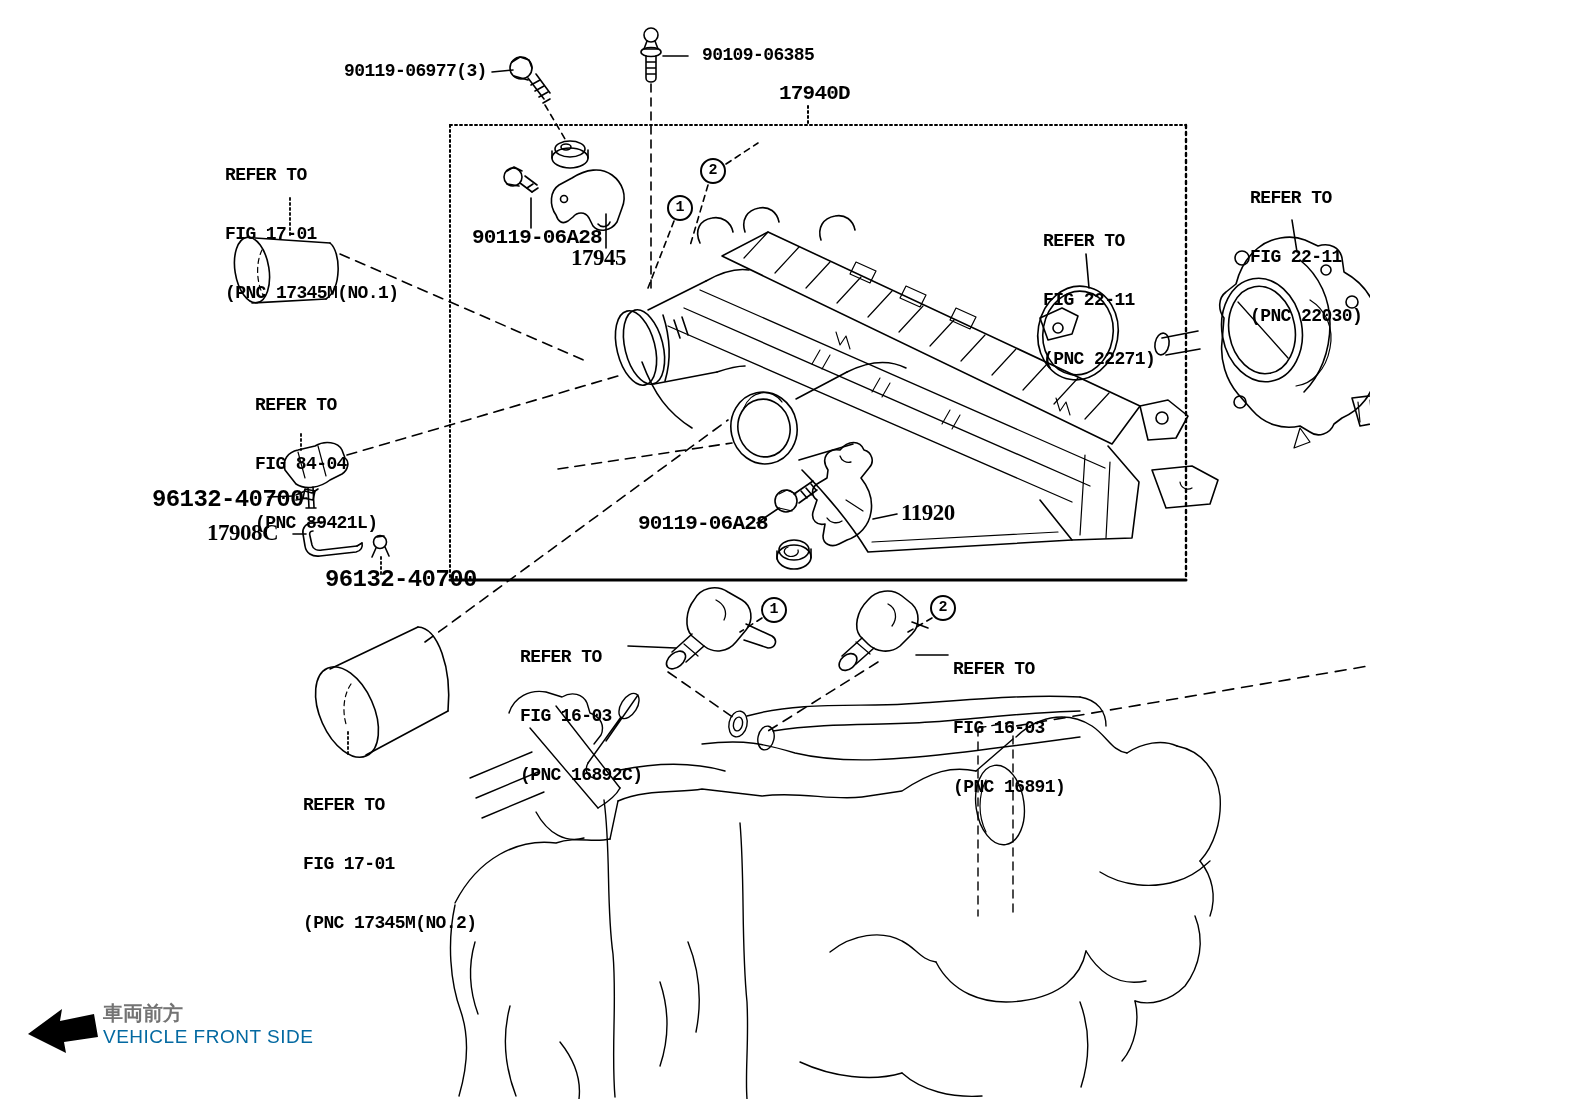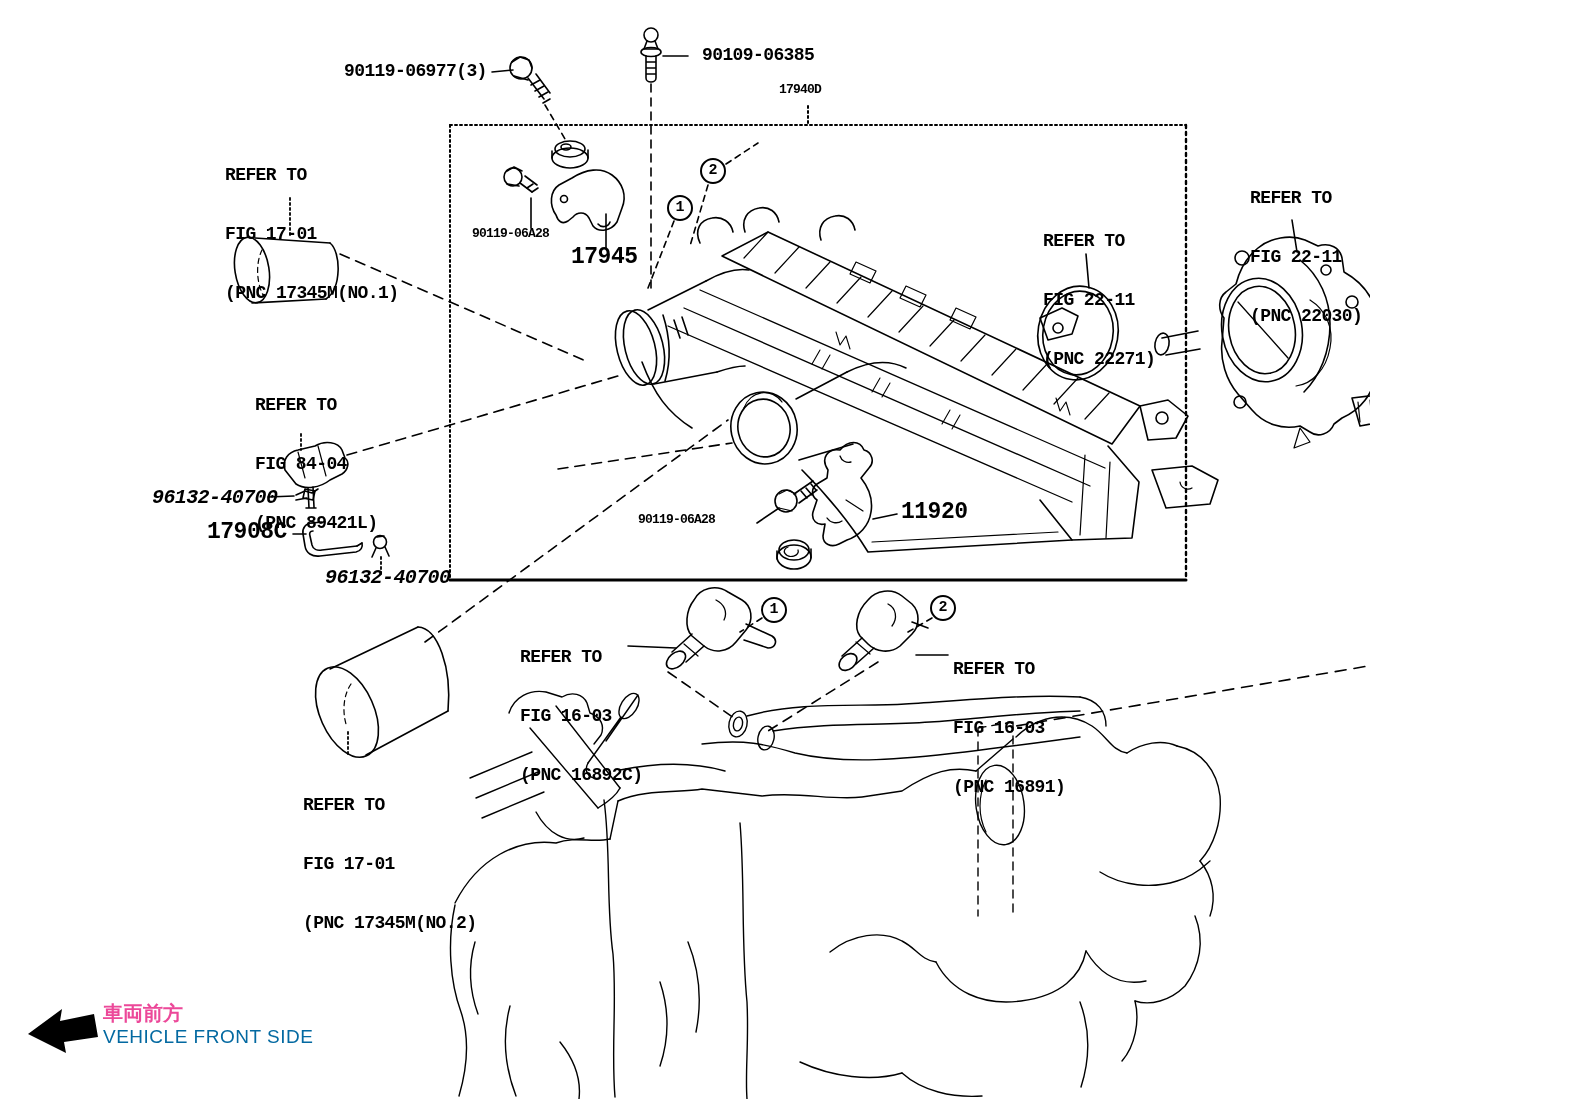--- a/index.html
+++ b/index.html
@@ -2,28 +2,28 @@
 <html><head>
 <meta charset="utf-8">
 <style>
   html,body{margin:0;padding:0;background:#ffffff;}
   #stage{position:relative;width:1370px;height:1099px;background:#fff;overflow:hidden;
          font-family:"Liberation Sans",sans-serif;border-radius:30px;}
   #art{position:absolute;left:0;top:0;}
   .lbl{position:absolute;font-family:"Liberation Mono","DejaVu Sans Mono",monospace;
        font-weight:700;color:#000;white-space:pre;line-height:1;}
   .s18{font-size:18px;letter-spacing:-0.6px;}
-  .s19{font-size:13px;letter-spacing:-0.8px;}
-  .s20{font-size:20px;letter-spacing:-0.6px;font-style:italic;}
-  .s23{font-size:23px;letter-spacing:-0.5px;}
+  .s19{font-size:21px;letter-spacing:-0.8px;}
+  .s20{font-size:24px;letter-spacing:-0.6px;}
+  .s23{font-size:23px;letter-spacing:-0.5px;font-family:Liberation Serif, serif;}
   .ref div{line-height:23px;}
   .co{position:absolute;width:26px;height:26px;border:2.2px solid #000;border-radius:50%;
       box-sizing:border-box;text-align:center;background:#fff;
       font:700 15px/21px "Liberation Mono","DejaVu Sans Mono",monospace;color:#000;}
-  .jp{font-family:"Liberation Sans","DejaVu Sans",sans-serif;font-weight:700;font-size:20px;color:#ec4899;position:absolute;}
+  .jp{font-family:"Liberation Sans","DejaVu Sans",sans-serif;font-weight:700;font-size:20px;color:#737373;position:absolute;}
   .en{font-family:"Liberation Sans","DejaVu Sans",sans-serif;font-weight:400;font-size:19px;letter-spacing:0.5px;color:#0369a1;position:absolute;}
   .figcode{font-weight:400;}
 </style>
 </head>
 <body>
 
 <div id="stage">
 
 <svg id="art" width="1592" height="1099" viewBox="0 0 1592 1099" fill="none" stroke="#000" stroke-width="1.6" stroke-linecap="round" stroke-linejoin="round">
 

